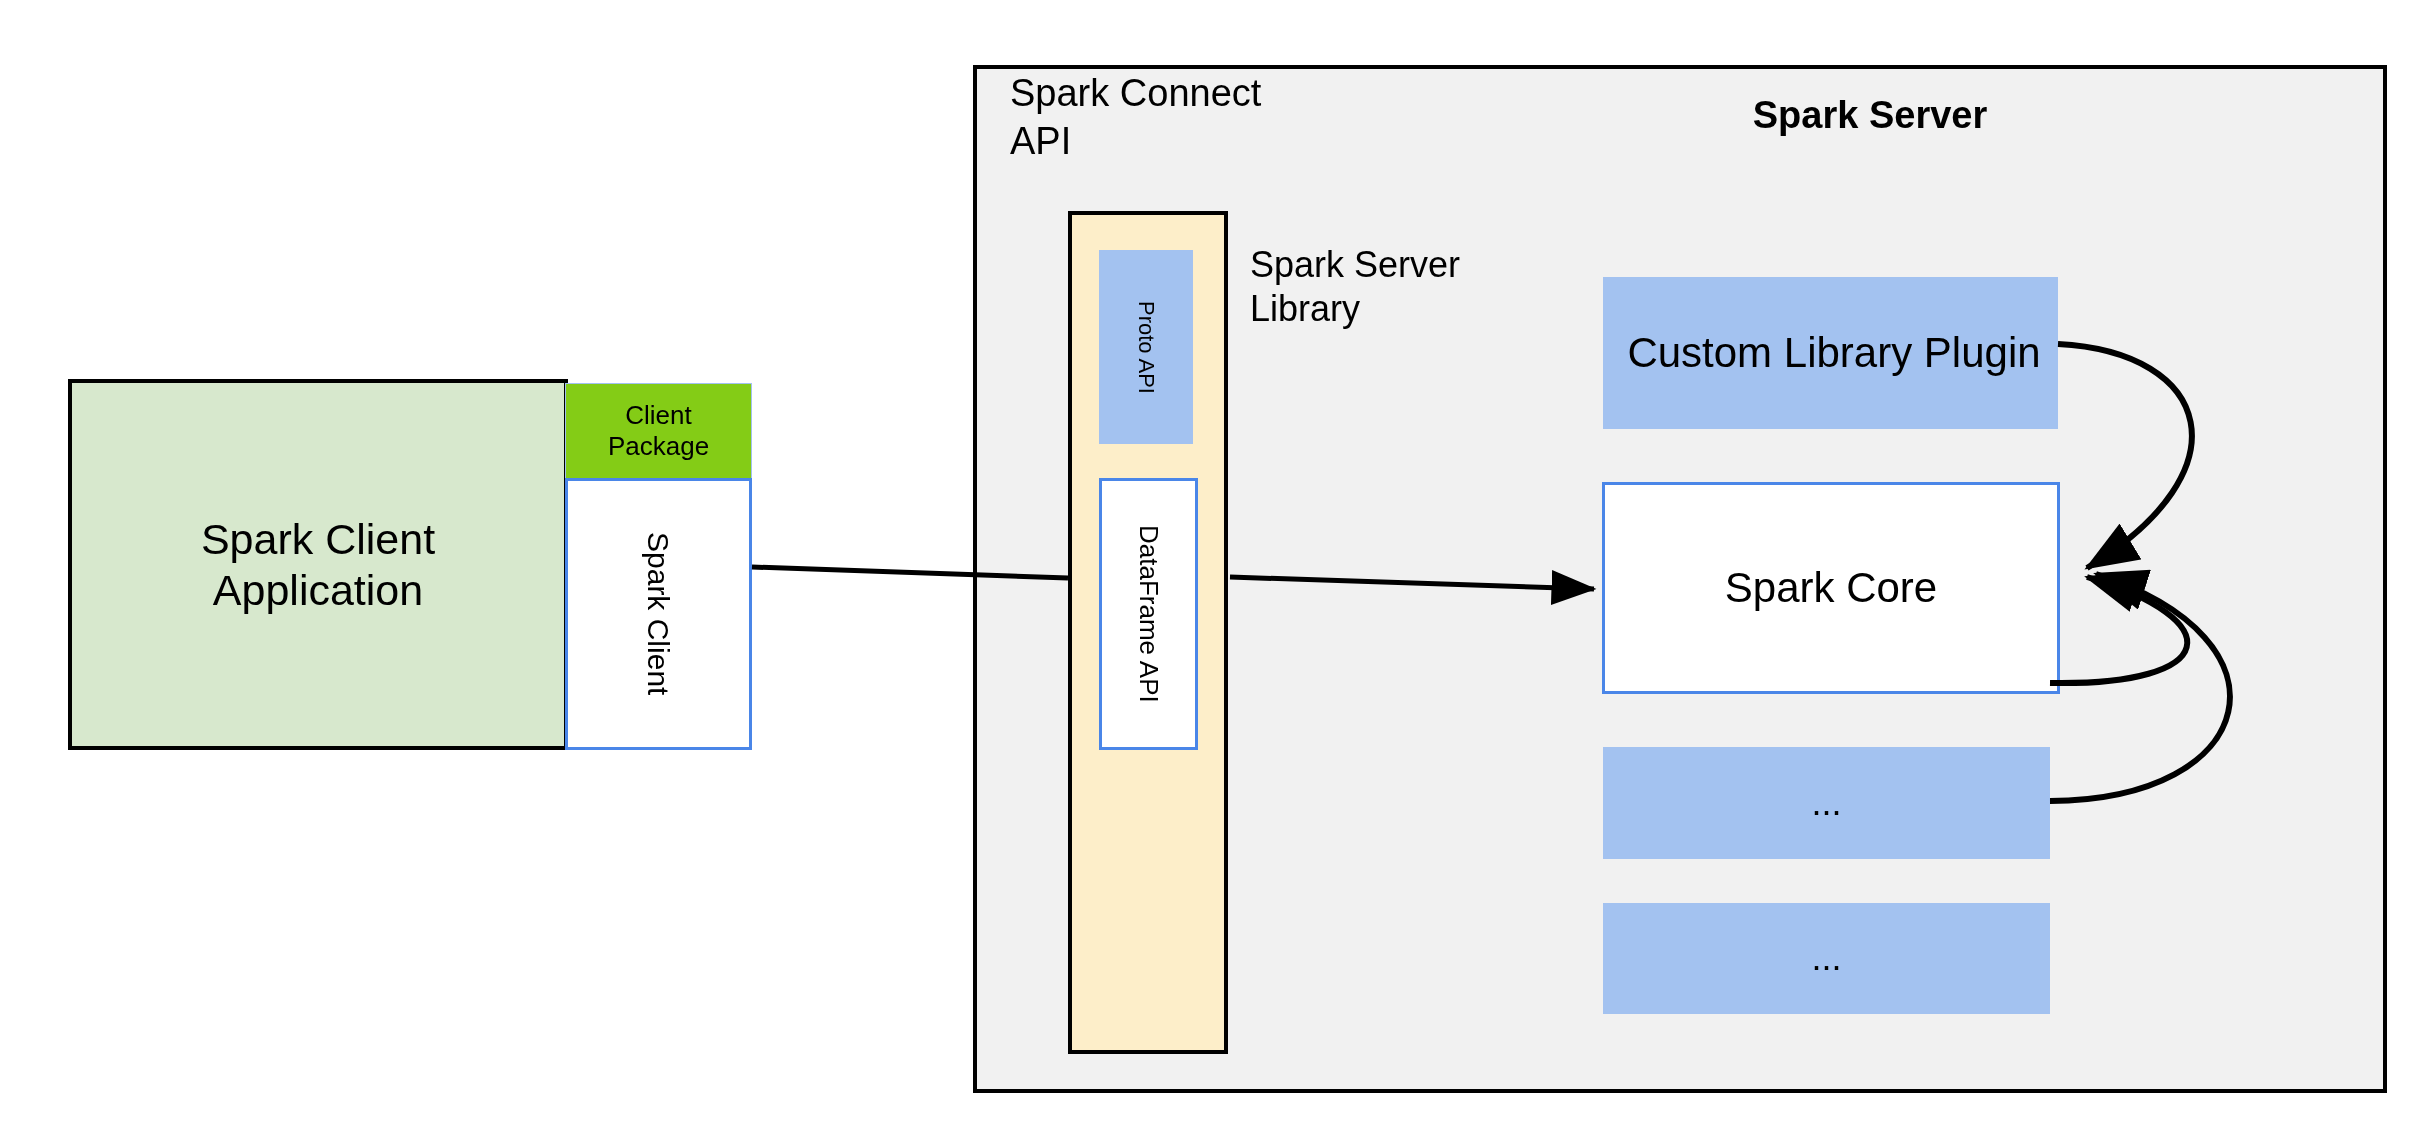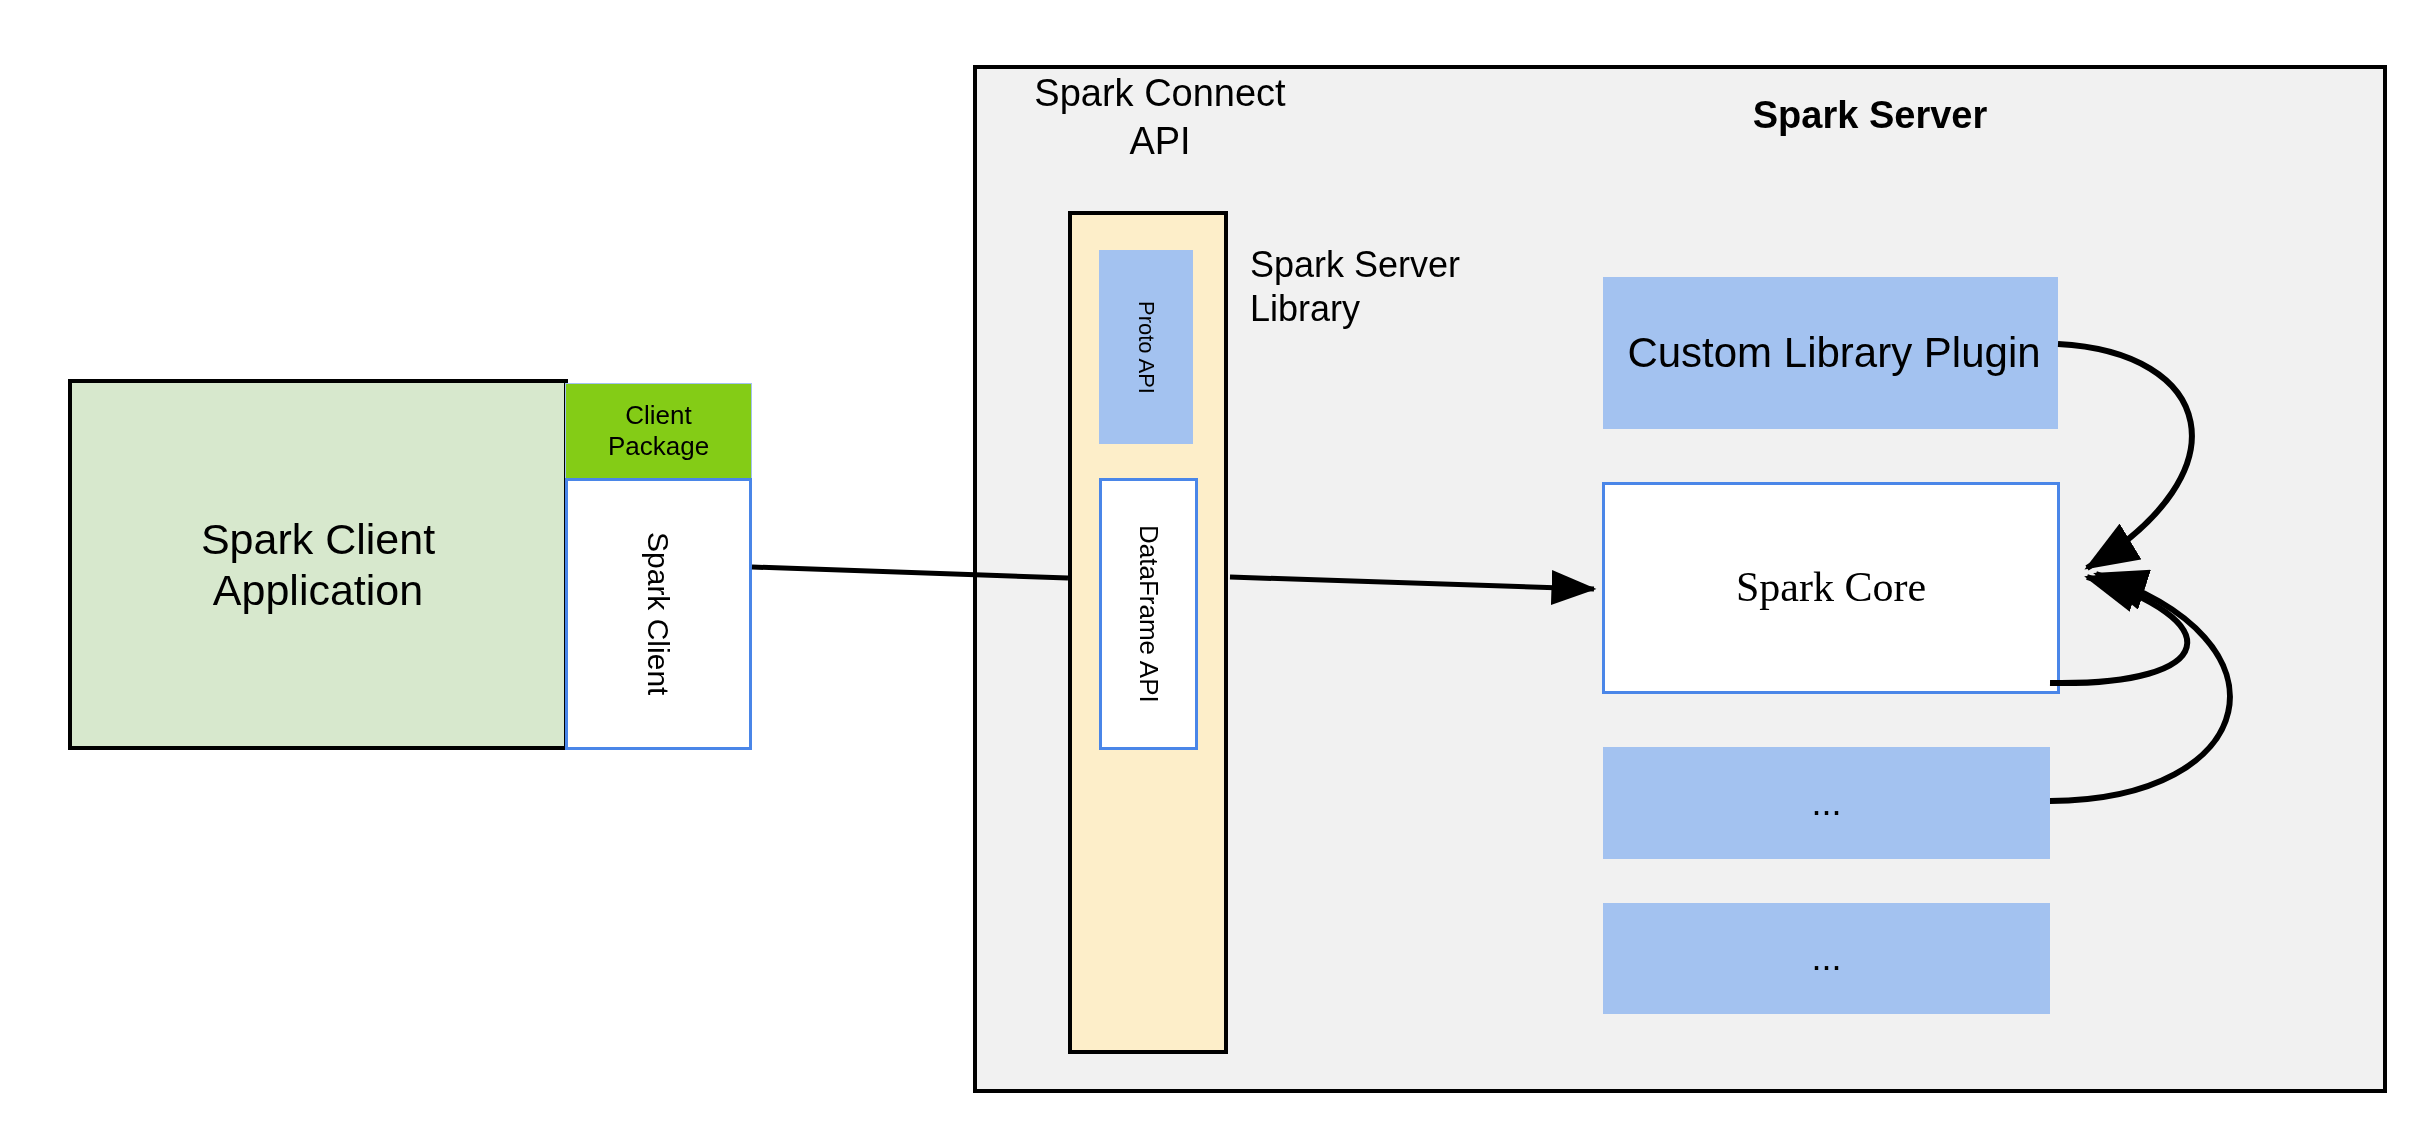--- a/index.html
+++ b/index.html
@@ -65,21 +65,20 @@
     left: 973px; top: 65px;
     width: 1414px; height: 1028px;
     background: #f1f1f1;
     border: 4px solid #000000;
     box-sizing: border-box;
   }
   #spark-connect-api-label {
     position: absolute;
     left: 1010px; top: 70px;
     width: 300px;
-    text-align: center;
     font-size: 38px;
     line-height: 1.25;
     color: #000000;
     white-space: pre-line;
   }
   #spark-server-title {
     position: absolute;
     left: 1660px; top: 94px;
     width: 420px;
     text-align: center;
@@ -127,21 +126,20 @@
     background: #a3c2f0;
     font-size: 42px;
     padding-left: 7px;
   }
   #spark-core-box {
     left: 1602px; top: 482px;
     width: 458px; height: 212px;
     background: #ffffff;
     border: 3px solid #4a86e8;
     font-size: 42px;
-    font-family: Liberation Serif, serif;
   }
   #ellipsis-box-1 {
     left: 1603px; top: 747px;
     width: 447px; height: 112px;
     background: #a3c2f0;
     font-size: 36px;
   }
   #ellipsis-box-2 {
     left: 1603px; top: 903px;
     width: 447px; height: 111px;

